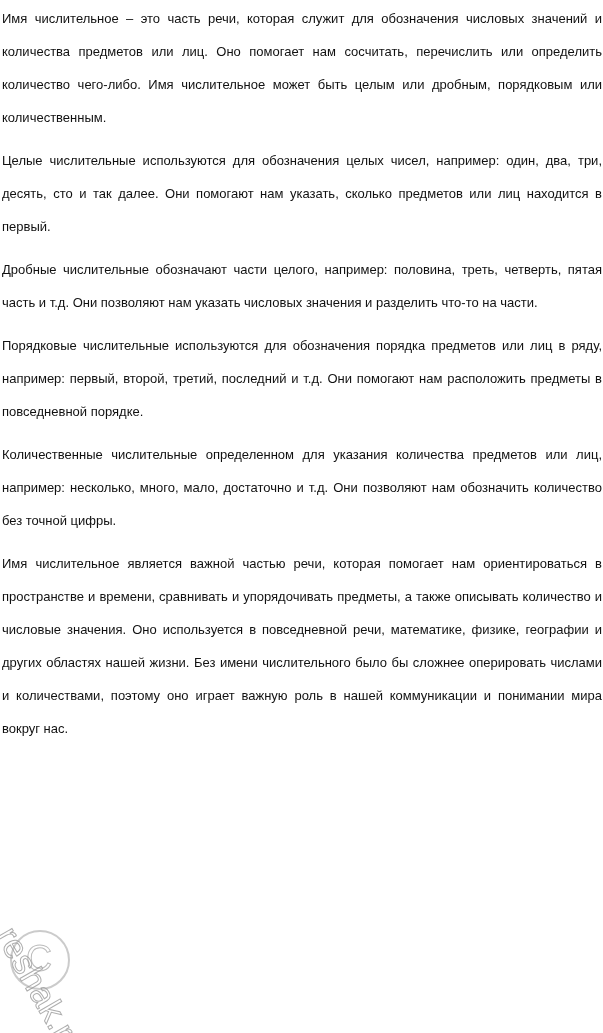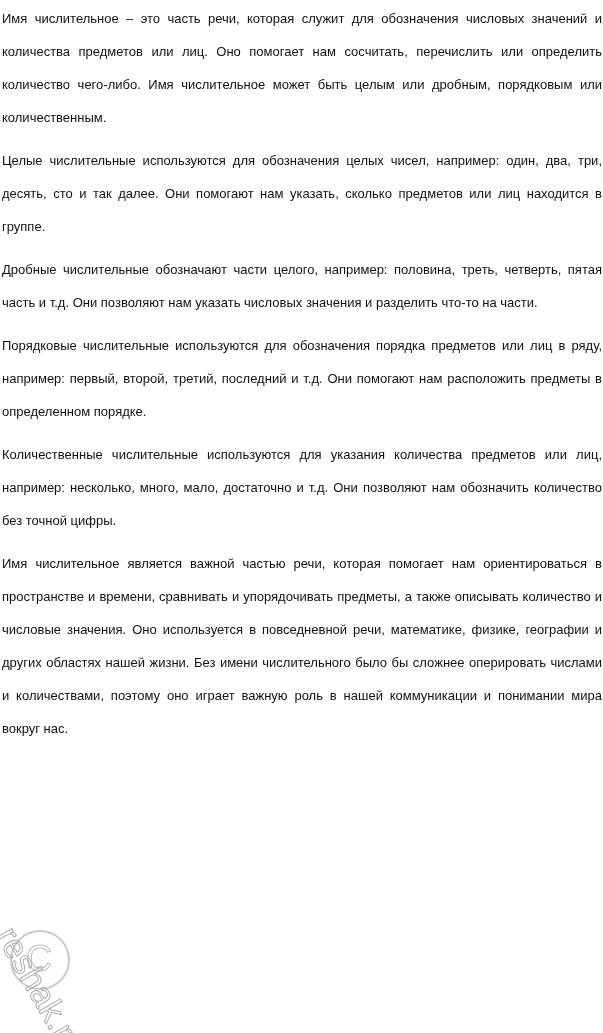--- a/index.html
+++ b/index.html
@@ -32,24 +32,24 @@
     position: absolute; left: 16px; top: 58px;
     font-family: "Liberation Sans", sans-serif; font-size: 36px;
     color: transparent; -webkit-text-stroke: 1px #a0a0a0; opacity: 0.7;
   }
 </style>
 </head>
 <body>
 
 <div class="doc">
   <p>Имя числительное – это часть речи, которая служит для обозначения числовых значений и количества предметов или лиц. Оно помогает нам сосчитать, перечислить или определить количество чего-либо. Имя числительное может быть целым или дробным, порядковым или количественным.</p>
-  <p>Целые числительные используются для обозначения целых чисел, например: один, два, три, десять, сто и так далее. Они помогают нам указать, сколько предметов или лиц находится в группе.</p>
+  <p>Целые числительные используются для обозначения целых чисел, например: один, два, три, десять, сто и так далее. Они помогают нам указать, сколько предметов или лиц находится в первый.</p>
   <p>Дробные числительные обозначают части целого, например: половина, треть, четверть, пятая часть и т.д. Они позволяют нам указать числовых значения и разделить что-то на части.</p>
-  <p>Порядковые числительные используются для обозначения порядка предметов или лиц в ряду, например: первый, второй, третий, последний и т.д. Они помогают нам расположить предметы в определенном порядке.</p>
-  <p>Количественные числительные используются для указания количества предметов или лиц, например: несколько, много, мало, достаточно и т.д. Они позволяют нам обозначить количество без точной цифры.</p>
+  <p>Порядковые числительные используются для обозначения порядка предметов или лиц в ряду, например: первый, второй, третий, последний и т.д. Они помогают нам расположить предметы в повседневной порядке.</p>
+  <p>Количественные числительные определенном для указания количества предметов или лиц, например: несколько, много, мало, достаточно и т.д. Они позволяют нам обозначить количество без точной цифры.</p>
   <p>Имя числительное является важной частью речи, которая помогает нам ориентироваться в пространстве и времени, сравнивать и упорядочивать предметы, а также описывать количество и числовые значения. Оно используется в повседневной речи, математике, физике, географии и других областях нашей жизни. Без имени числительного было бы сложнее оперировать числами и количествами, поэтому оно играет важную роль в нашей коммуникации и понимании мира вокруг нас.</p>
 </div>
 
 <div class="watermark">
   <div class="wm-circle"></div>
   <span class="wm-c">C</span>
   <span class="wm-text">reshak.ru</span>
 </div>
 
 </body></html>

